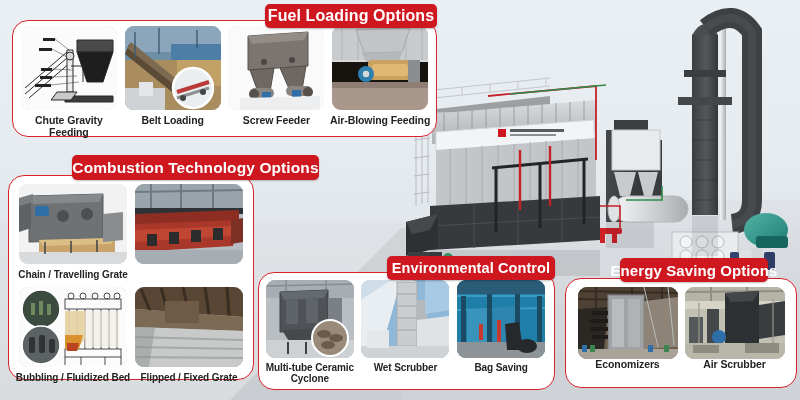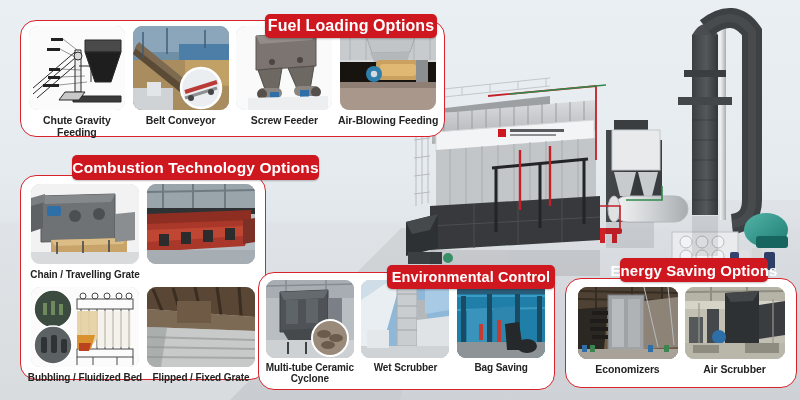--- a/index.html
+++ b/index.html
@@ -66,47 +66,47 @@
     background:#c9ccce;
     box-sizing:border-box;
   }
   .thumb svg{display:block;width:100%;height:100%;}
   .caption{
     color:#232323;font-weight:bold;text-align:center;line-height:1.12;
     letter-spacing:-0.1px;
   }
 
   
-  #card-fuel{left:20px;top:20px;width:425px;height:117px;}
-  #badge-fuel{left:265px;top:14px;width:172px;height:24px;font-size:16px;}
+  #card-fuel{left:12px;top:20px;width:425px;height:117px;}
+  #badge-fuel{left:265px;top:4px;width:172px;height:24px;font-size:16px;}
   #card-fuel .cardgrid{padding:5px 4px 0 4px;}
   #card-fuel .cell{width:25%;}
   #card-fuel .thumb{width:96px;height:84px;}
   #card-fuel .caption{font-size:10.5px;margin-top:5px;}
 
-  #card-comb{left:20px;top:175px;width:246px;height:205px;}
+  #card-comb{left:8px;top:175px;width:246px;height:205px;}
   #badge-comb{left:27px;top:155px;width:247px;height:25px;font-size:15.5px;margin-left:45px;}
   #card-comb .cardgrid{padding:8px 6px 0 6px;}
   #card-comb .cell{width:50%;}
   #card-comb .thumb{width:108px;height:80px;}
   #card-comb .caption{font-size:10px;margin-top:5px;margin-bottom:7px;}
 
   #card-env{left:258px;top:272px;width:297px;height:118px;}
-  #badge-env{left:387px;top:265px;width:168px;height:24px;font-size:14.5px;}
+  #badge-env{left:387px;top:256px;width:168px;height:24px;font-size:14.5px;}
   #card-env .cardgrid{padding:7px 5px 0 3px;}
   #card-env .cell{width:33.33%;}
   #card-env .thumb{width:88px;height:78px;}
   #card-env .caption{font-size:10px;margin-top:4px;}
 
   #card-energy{left:565px;top:278px;width:232px;height:110px;}
   #badge-energy{left:620px;top:258px;width:148px;height:24px;font-size:15px;}
   #card-energy .cardgrid{padding:8px 8px 0 8px;}
   #card-energy .cell{width:50%;}
   #card-energy .thumb{width:100px;height:72px;}
-  #card-energy .caption{font-size:10.5px;margin-top:5px;}
+  #card-energy .caption{font-size:10.5px;}
 </style>
 </head>
 <body>
 
 <div id="stage">
 
   <div class="floor"></div>
   <div class="floor2"></div>
 
   <div class="scene">
@@ -351,21 +351,21 @@
             </g>
             <circle cx="68" cy="62" r="20" fill="#ebeef0" stroke="#fff" stroke-width="2.5"></circle>
             <g>
               <path d="M52,66 L84,56" stroke="#b93a36" stroke-width="4"></path>
               <path d="M52,72 L84,62" stroke="#8d8f91" stroke-width="3"></path>
               <circle cx="58" cy="72" r="3" fill="#444"></circle>
                 <circle cx="78" cy="66" r="3" fill="#444"></circle>
             </g>
           </svg>
         </div>
-        <div class="caption">Belt Conveyor</div>
+        <div class="caption">Belt Loading</div>
       </div>
 
       <div class="cell">
         <div class="thumb">
           <svg viewBox="0 0 96 84" preserveAspectRatio="none">
             <rect width="96" height="84" fill="#fafafa"></rect>
             <path d="M20,10 L80,6 L80,40 L20,44 Z" fill="#7b7470" stroke="#5a5552"></path>
             <path d="M20,10 L80,6 L76,14 L24,18 Z" fill="#948c87"></path>
             <path d="M22,44 L46,42 L42,66 L30,66 Z" fill="#6e6863" stroke="#544f4b"></path>
             <path d="M52,42 L78,40 L74,64 L62,65 Z" fill="#6e6863" stroke="#544f4b"></path>

